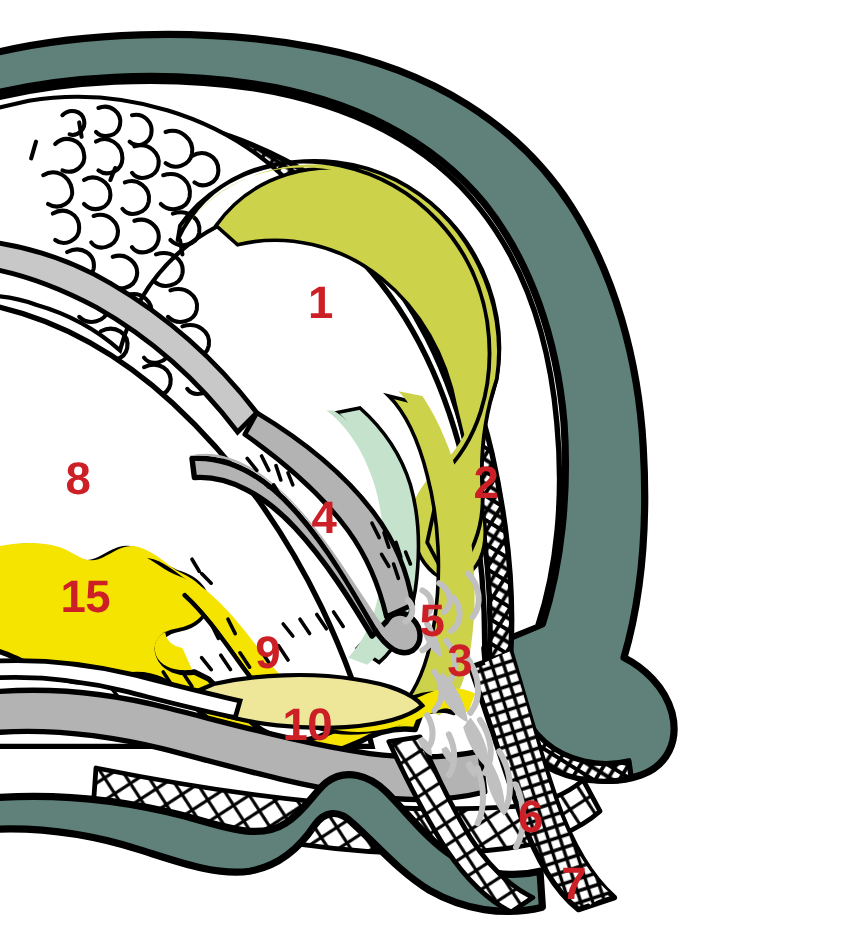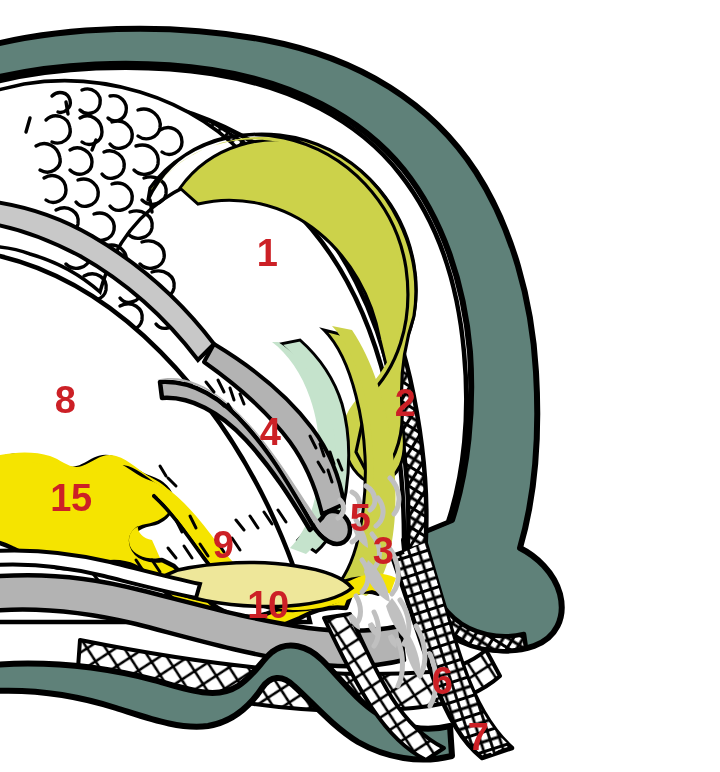--- a/index.html
+++ b/index.html
@@ -298,16 +298,16 @@
 
   <div class="lbl" style="left:267px; top:253px;">1</div>
   <div class="lbl" style="left:405px; top:403px;">2</div>
   <div class="lbl" style="left:383px; top:551px;">3</div>
   <div class="lbl" style="left:270px; top:432px;">4</div>
   <div class="lbl" style="left:360px; top:518px;">5</div>
   <div class="lbl" style="left:442px; top:681px;">6</div>
   <div class="lbl" style="left:478px; top:737px;">7</div>
   <div class="lbl" style="left:65px;  top:400px;">8</div>
   <div class="lbl" style="left:223px; top:545px;">9</div>
-  <div class="lbl" style="left:268px; top:605px;">10</div>
+  <div class="lbl" style="left:256px; top:605px;">10</div>
   <div class="lbl" style="left:71px;  top:498px;">15</div>
 
 </div>
 
 </body></html>

